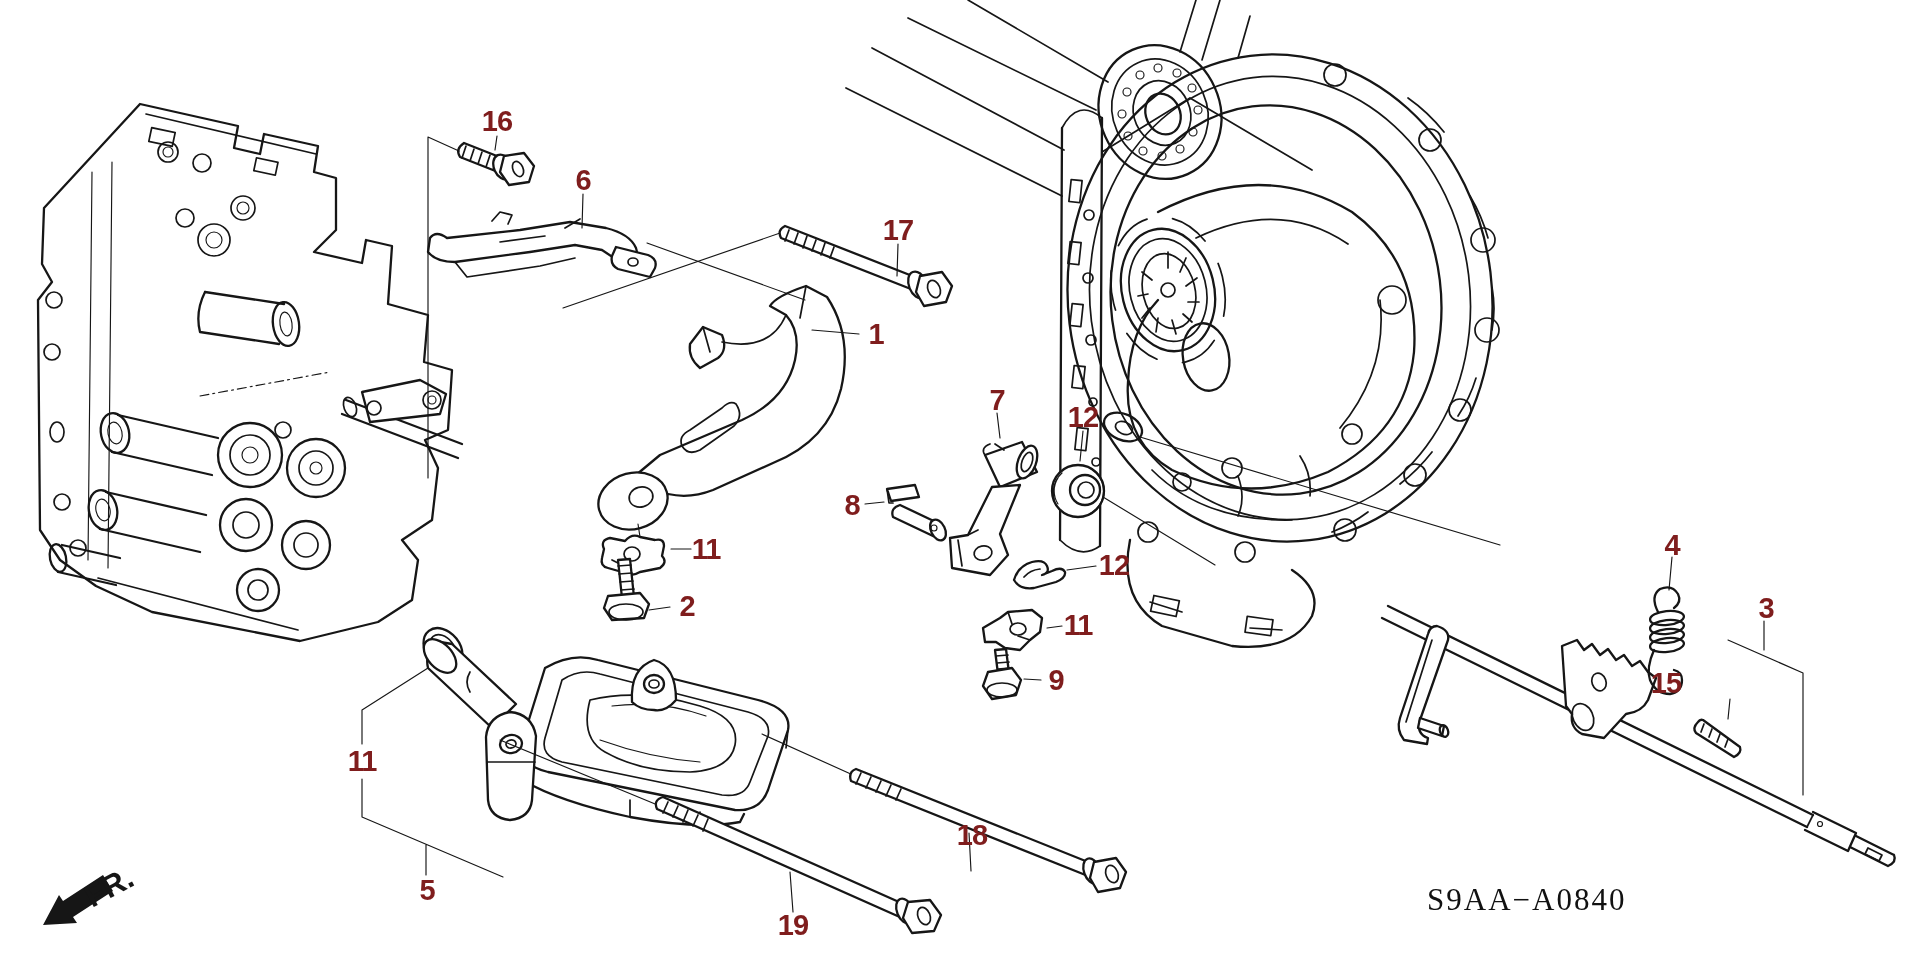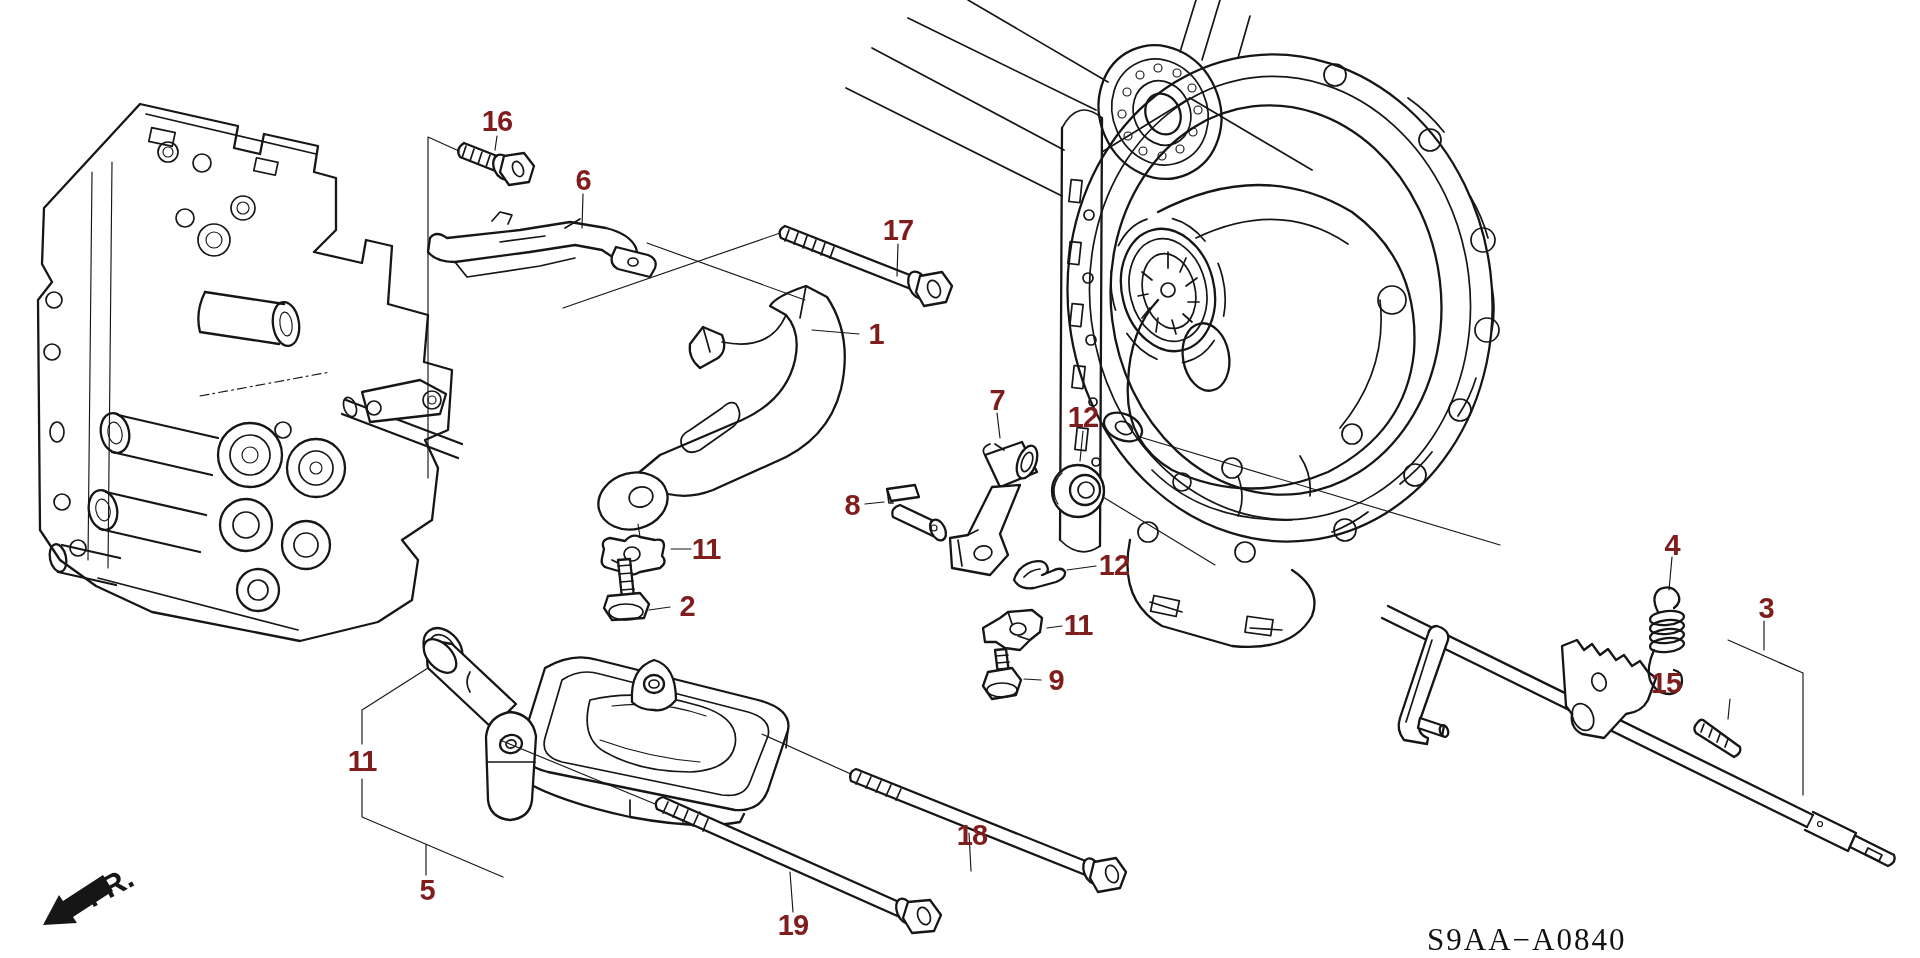--- a/index.html
+++ b/index.html
@@ -9,21 +9,21 @@
   
   .s2{stroke:#161616;stroke-width:2.3;fill:none;stroke-linecap:round;stroke-linejoin:round;}
   .s16{stroke:#161616;stroke-width:1.7;fill:none;stroke-linecap:round;stroke-linejoin:round;}
   .s11{stroke:#161616;stroke-width:1.15;fill:none;stroke-linecap:round;stroke-linejoin:round;}
   .fw{fill:#ffffff;}
   .fb{fill:#161616;stroke:none;}
   .callout{position:absolute;transform:translate(-50%,-50%);font-weight:bold;
            font-size:29px;letter-spacing:-1px;color:#7f1d1d;cursor:pointer;
            font-family:"Liberation Sans",sans-serif;line-height:1;}
   .part-code{position:absolute;left:1427px;top:882px;font-family:"Liberation Serif",serif;
-             font-size:31px;letter-spacing:2px;color:#111;white-space:nowrap;margin-top:40px;}
+             font-size:31px;letter-spacing:2px;color:#111;white-space:nowrap;}
 </style>
 </head>
 <body>
 
 <div class="stage">
 
 <svg width="1920" height="958" viewBox="0 0 1920 958">
 
   <g>
 

